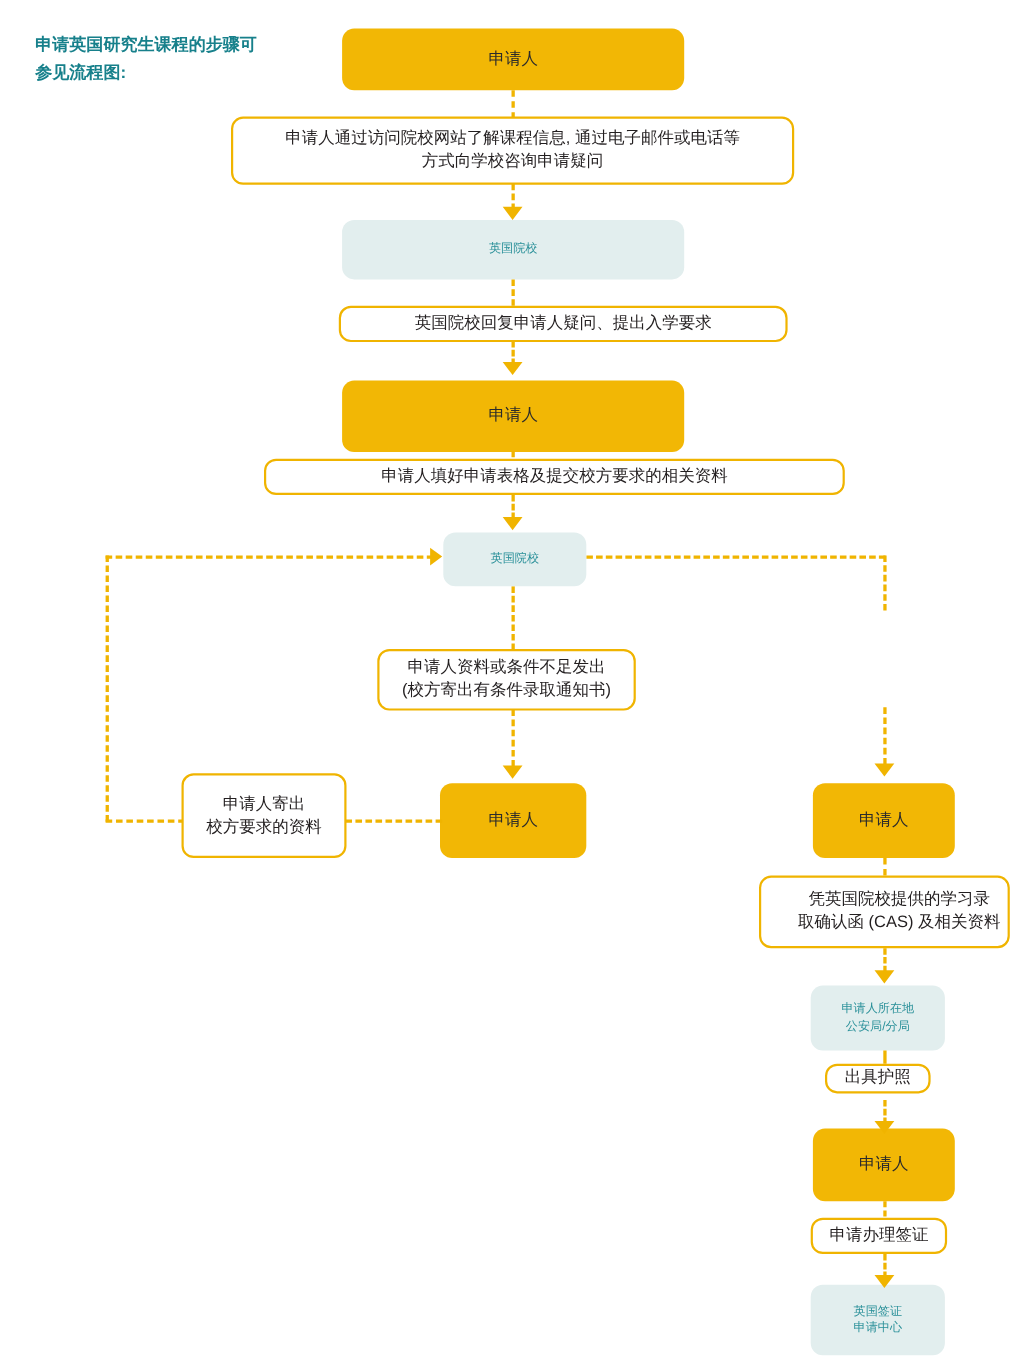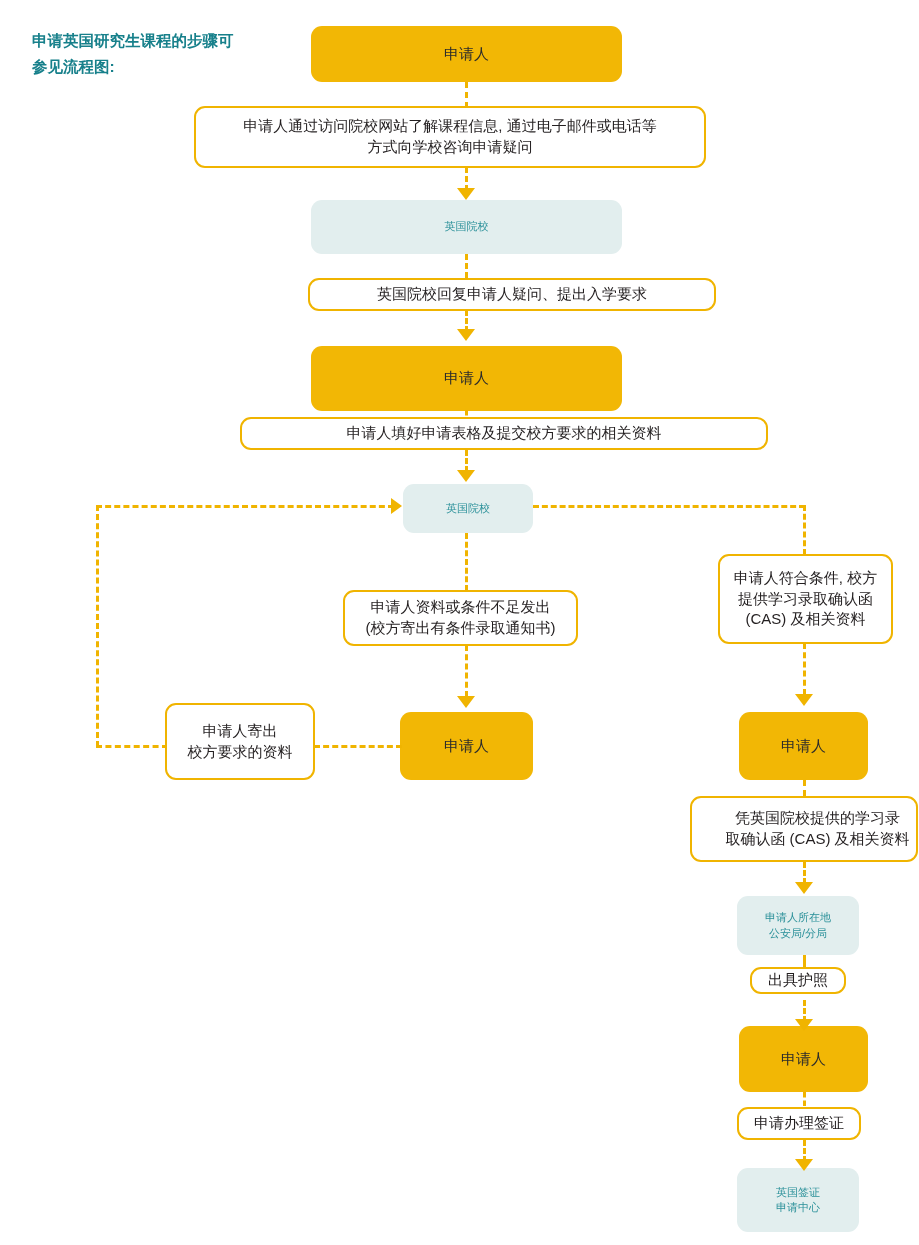--- a/index.html
+++ b/index.html
@@ -148,21 +148,21 @@
 
   <div class="conn vline" style="left:803px; top:1092px; height:14px;"></div>
 
   <div class="conn vline" style="left:803px; top:1140px; height:22px;"></div>
   <div class="arrow-d" style="left:795px; top:1159px;"></div>
 
   <div class="node actor" style="left:311px; top:26px; width:311px; height:56px;">
     <span class="txt">申请人</span>
   </div>
 
-  <div class="node action" style="left:194px; top:106px; width:512px; height:62px;">
+  <div class="node action" style="left:210px; top:106px; width:512px; height:62px;">
     <span class="txt">申请人通过访问院校网站了解课程信息, 通过电子邮件或电话等
 方式向学校咨询申请疑问</span>
   </div>
 
   <div class="node inst" style="left:311px; top:200px; width:311px; height:54px;">
     <span class="txt">英国院校</span>
   </div>
 
   <div class="node action" style="left:264px; top:278px; width:408px; height:33px;margin-left:44px;">
     <span class="txt">英国院校回复申请人疑问、提出入学要求</span>
@@ -178,25 +178,20 @@
 
   <div class="node inst" style="left:403px; top:484px; width:130px; height:49px; z-index:2;">
     <span class="txt">英国院校</span>
   </div>
 
   <div class="node action" style="left:343px; top:590px; width:235px; height:56px;">
     <span class="txt">申请人资料或条件不足发出
 (校方寄出有条件录取通知书)</span>
   </div>
 
-  <div class="node action" style="left:718px; top:554px; width:175px; height:90px;">
-    <span class="txt">申请人符合条件, 校方
-提供学习录取确认函
-(CAS) 及相关资料</span>
-  </div>
 
   <div class="node actor" style="left:400px; top:712px; width:133px; height:68px;">
     <span class="txt">申请人</span>
   </div>
 
   <div class="node action" style="left:165px; top:703px; width:150px; height:77px;">
     <span class="txt">申请人寄出
 校方要求的资料</span>
   </div>
 

